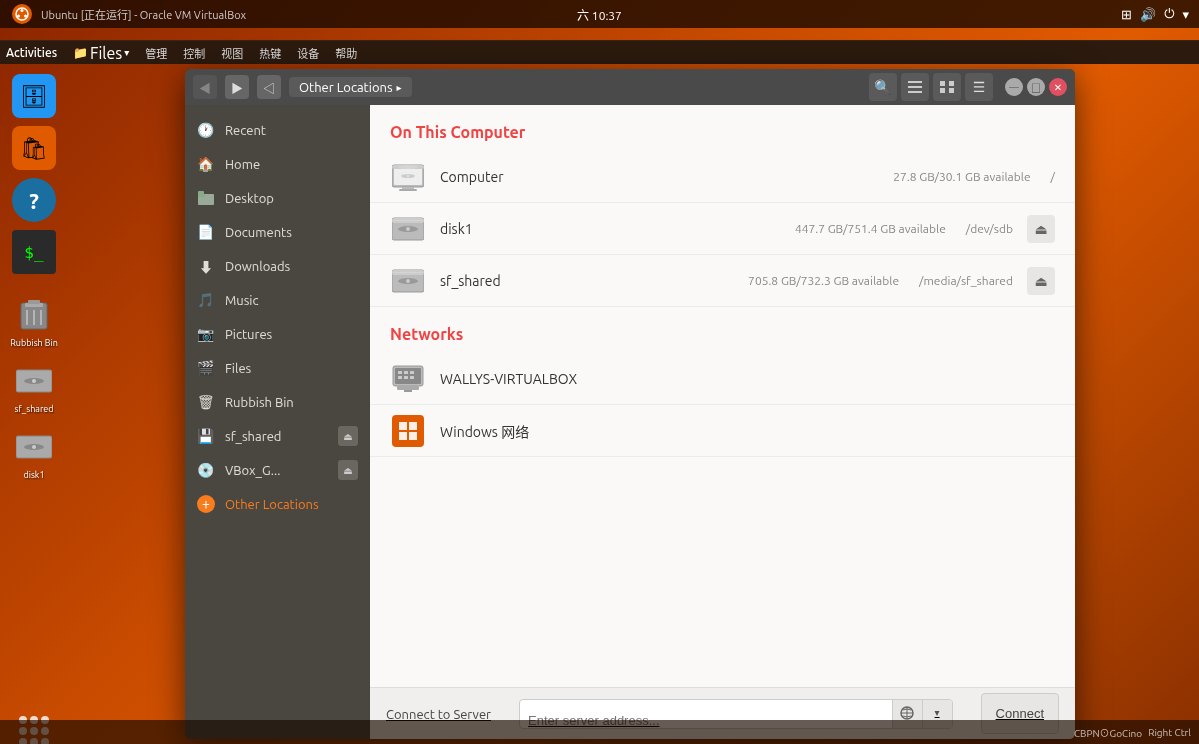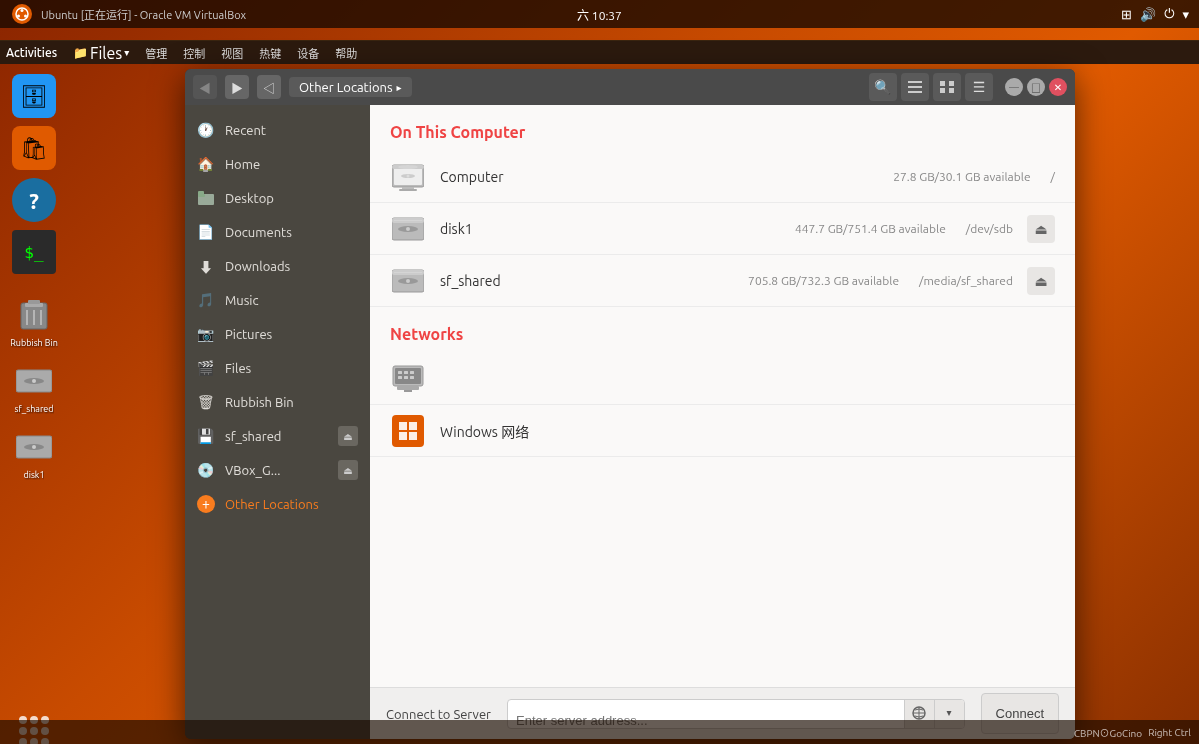--- a/index.html
+++ b/index.html
@@ -360,22 +360,23 @@
     }
 
     
     .bottom-bar {
       height: 52px;
       background: #f0efee;
       border-top: 1px solid #ddd;
       display: flex;
       align-items: center;
       padding: 0 16px;
-      gap: 16px;
+      gap: 28px;
       flex-shrink: 0;
+      text-decoration: underline;
     }
     .connect-label {
       font-size: 13px;
       color: #444;
       white-space: nowrap;
     }
     .server-input-wrap {
       flex: 1;
       display: flex;
       align-items: flex-end;
@@ -739,20 +740,21 @@
               <rect x="7" y="7" width="4" height="3" fill="#ccc" rx="0.5"></rect>
               <rect x="13" y="7" width="4" height="3" fill="#ccc" rx="0.5"></rect>
               <rect x="19" y="7" width="4" height="3" fill="#ccc" rx="0.5"></rect>
               <rect x="7" y="12" width="4" height="3" fill="#ccc" rx="0.5"></rect>
               <rect x="13" y="12" width="4" height="3" fill="#ccc" rx="0.5"></rect>
               <rect x="19" y="12" width="4" height="3" fill="#ccc" rx="0.5"></rect>
               <rect x="6" y="22" width="22" height="4" rx="1" fill="#aaa"></rect>
               <rect x="13" y="26" width="8" height="2" fill="#999"></rect>
             </svg>
           </div>
+          <span class="loc-name">WALLYS-VIRTUALBOX</span>
         </div>
 
         <div class="net-row">
           <div class="net-icon">
             <div style="width:32px;height:32px;background:#E05A00;border-radius:4px;display:flex;align-items:center;justify-content:center;">
               <svg width="20" height="20" viewBox="0 0 20 20">
                 <rect x="1" y="1" width="8" height="8" fill="white" opacity="0.9"></rect>
                 <rect x="11" y="1" width="8" height="8" fill="white" opacity="0.9"></rect>
                 <rect x="1" y="11" width="8" height="8" fill="white" opacity="0.9"></rect>
                 <rect x="11" y="11" width="8" height="8" fill="white" opacity="0.9"></rect>

